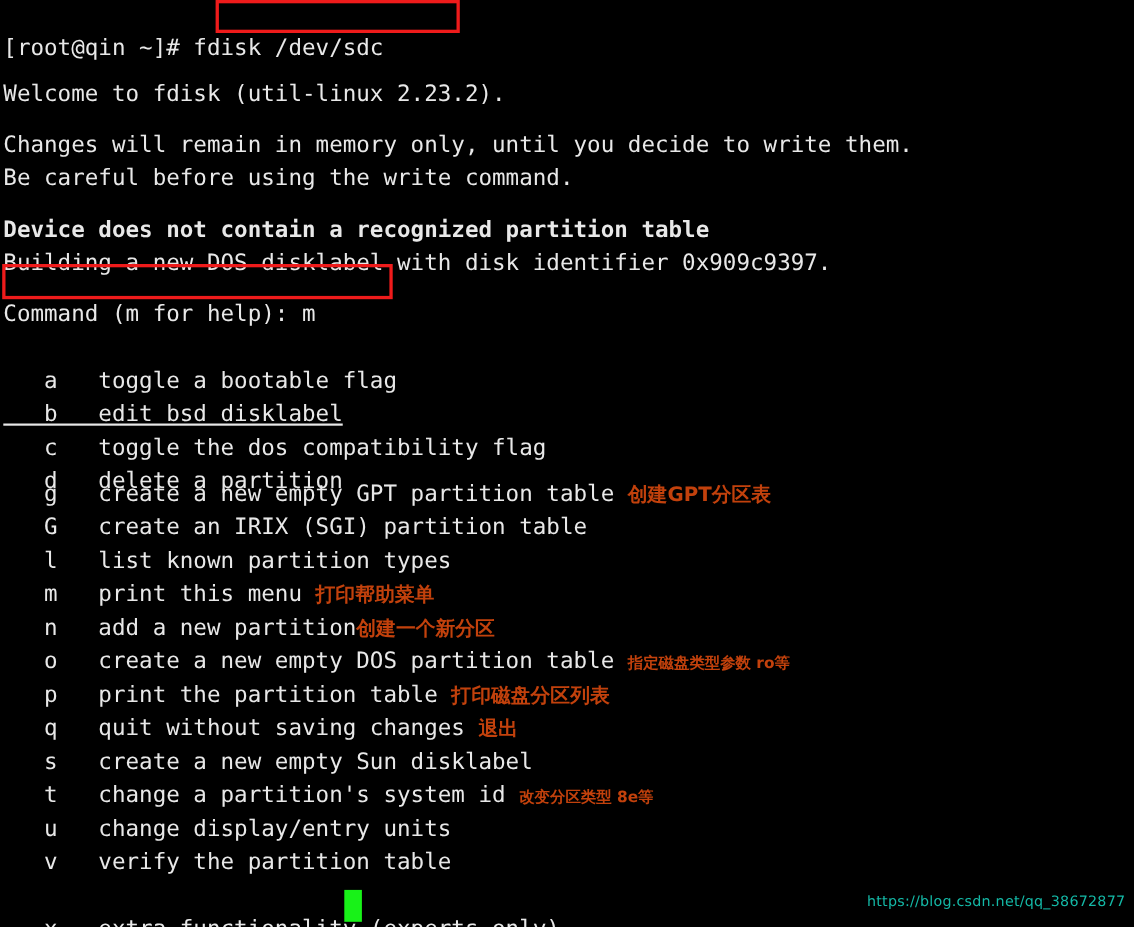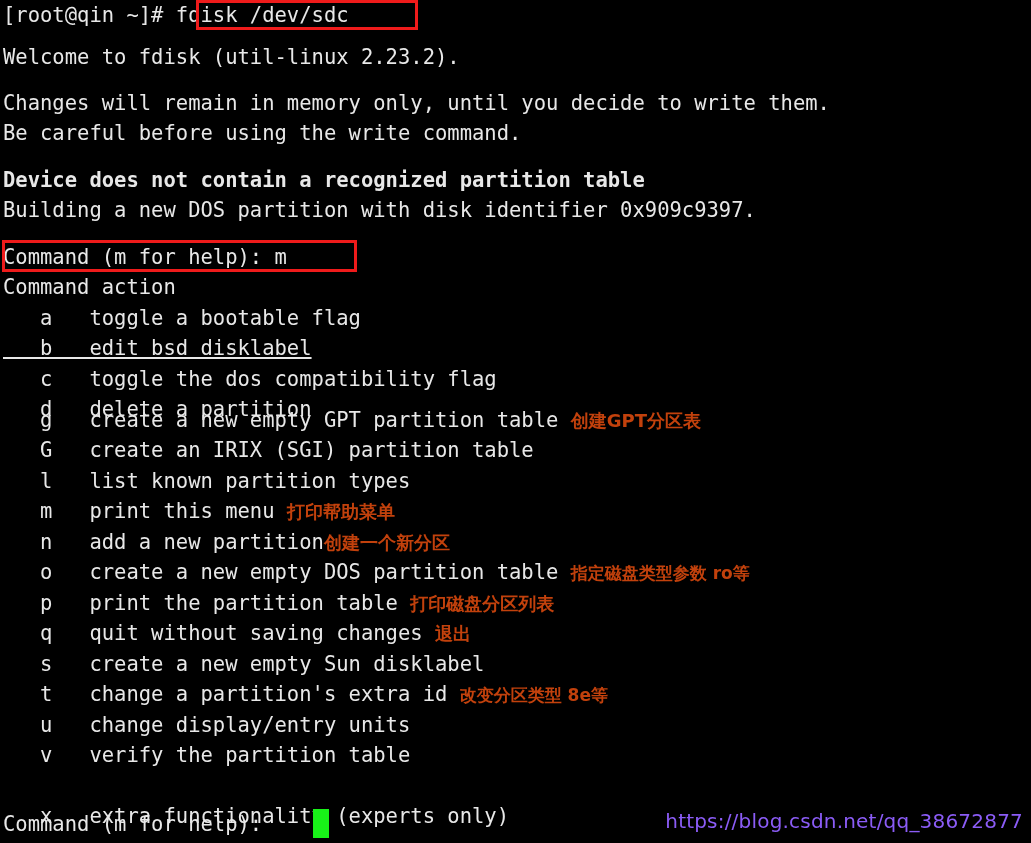--- a/index.html
+++ b/index.html
@@ -26,30 +26,31 @@
     overflow: hidden;
   }
   .line {
     position: absolute;
     left: 3px;
     white-space: pre;
     height: 30.5px;
     line-height: 30.5px;
     font-size: 20.5px;
     color: #e8e8e8;
+    margin-top: 28px;
   }
   .ann {
     color: #c2410c;
     font-family: "DejaVu Sans", "Liberation Sans", sans-serif;
     font-size: 18px;
     font-weight: bold;
     letter-spacing: 0px;
   }
   .ann-small {
-    font-size: 17px;
+    font-size: 14px;
   }
   .hlbox {
     position: absolute;
     border: 3px solid #ef1b1b;
     box-sizing: border-box;
     pointer-events: none;
     background: transparent;
   }
   #box-cmd {
     left: 196px;
@@ -68,40 +69,39 @@
     left: 313px;
     top: 809px;
     width: 16px;
     height: 29px;
     background: #18f218;
   }
   #watermark {
     position: absolute;
     right: 8px;
     top: 806px;
-    color: #8b5cf6;
+    color: #14b8a6;
     font-family: "DejaVu Sans", "Liberation Sans", sans-serif;
-    font-size: 20px;
+    font-size: 13px;
     letter-spacing: 0.2px;
     white-space: nowrap;
   }
 </style>
 </head>
 <body>
 
 <div id="terminal">
 
   <div class="line" style="top:0px;">[root@qin ~]# fdisk /dev/sdc</div>
   <div class="line" style="top:42px;">Welcome to fdisk (util-linux 2.23.2).</div>
   <div class="line" style="top:88px;">Changes will remain in memory only, until you decide to write them.</div>
   <div class="line" style="top:118px;">Be careful before using the write command.</div>
   <div class="line" style="top:165px;font-weight:bold;">Device does not contain a recognized partition table</div>
-  <div class="line" style="top:195px;">Building a new DOS partition with disk identifier 0x909c9397.</div>
+  <div class="line" style="top:195px;">Building a new DOS disklabel with disk identifier 0x909c9397.</div>
   <div class="line" style="top:242px;">Command (m for help): m</div>
-  <div class="line" style="top:272px;">Command action</div>
 
   <div class="line" style="top:303px;"><span>   a   toggle a bootable flag</span></div>
   <div class="line" style="top:333px;text-decoration:underline;"><span>   b   edit bsd disklabel</span></div>
   <div class="line" style="top:364px;"><span>   c   toggle the dos compatibility flag</span></div>
   <div class="line" style="top:394px;"><span>   d   delete a partition</span></div>
 
   <div class="line" style="top:405px;"><span>   g   create a new empty GPT partition table </span><span class="ann">创建GPT分区表</span></div>
 
   <div class="line" style="top:435px;"><span>   G   create an IRIX (SGI) partition table</span></div>
   <div class="line" style="top:496px;"><span>   m   print this menu </span><span class="ann">打印帮助菜单</span></div>
@@ -111,21 +111,21 @@
   <div class="line" style="top:527px;"><span>   n   add a new partition</span><span class="ann">创建一个新分区</span></div>
 
   <div class="line" style="top:557px;"><span>   o   create a new empty DOS partition table </span><span class="ann ann-small">指定磁盘类型参数 ro等</span></div>
 
   <div class="line" style="top:588px;"><span>   p   print the partition table </span><span class="ann">打印磁盘分区列表</span></div>
 
   <div class="line" style="top:618px;"><span>   q   quit without saving changes </span><span class="ann">退出</span></div>
 
   <div class="line" style="top:649px;"><span>   s   create a new empty Sun disklabel</span></div>
 
-  <div class="line" style="top:679px;"><span>   t   change a partition's extra id </span><span class="ann ann-small">改变分区类型 8e等</span></div>
+  <div class="line" style="top:679px;"><span>   t   change a partition's system id </span><span class="ann ann-small">改变分区类型 8e等</span></div>
 
   <div class="line" style="top:710px;"><span>   u   change display/entry units</span></div>
   <div class="line" style="top:740px;"><span>   v   verify the partition table</span></div>
 
 
   <div class="line" style="top:801px;"><span>   x   extra functionality (experts only)</span></div>
 
   <div class="line" style="top:809px;">Command (m for help): </div>
 
   <div id="cursor"></div>

